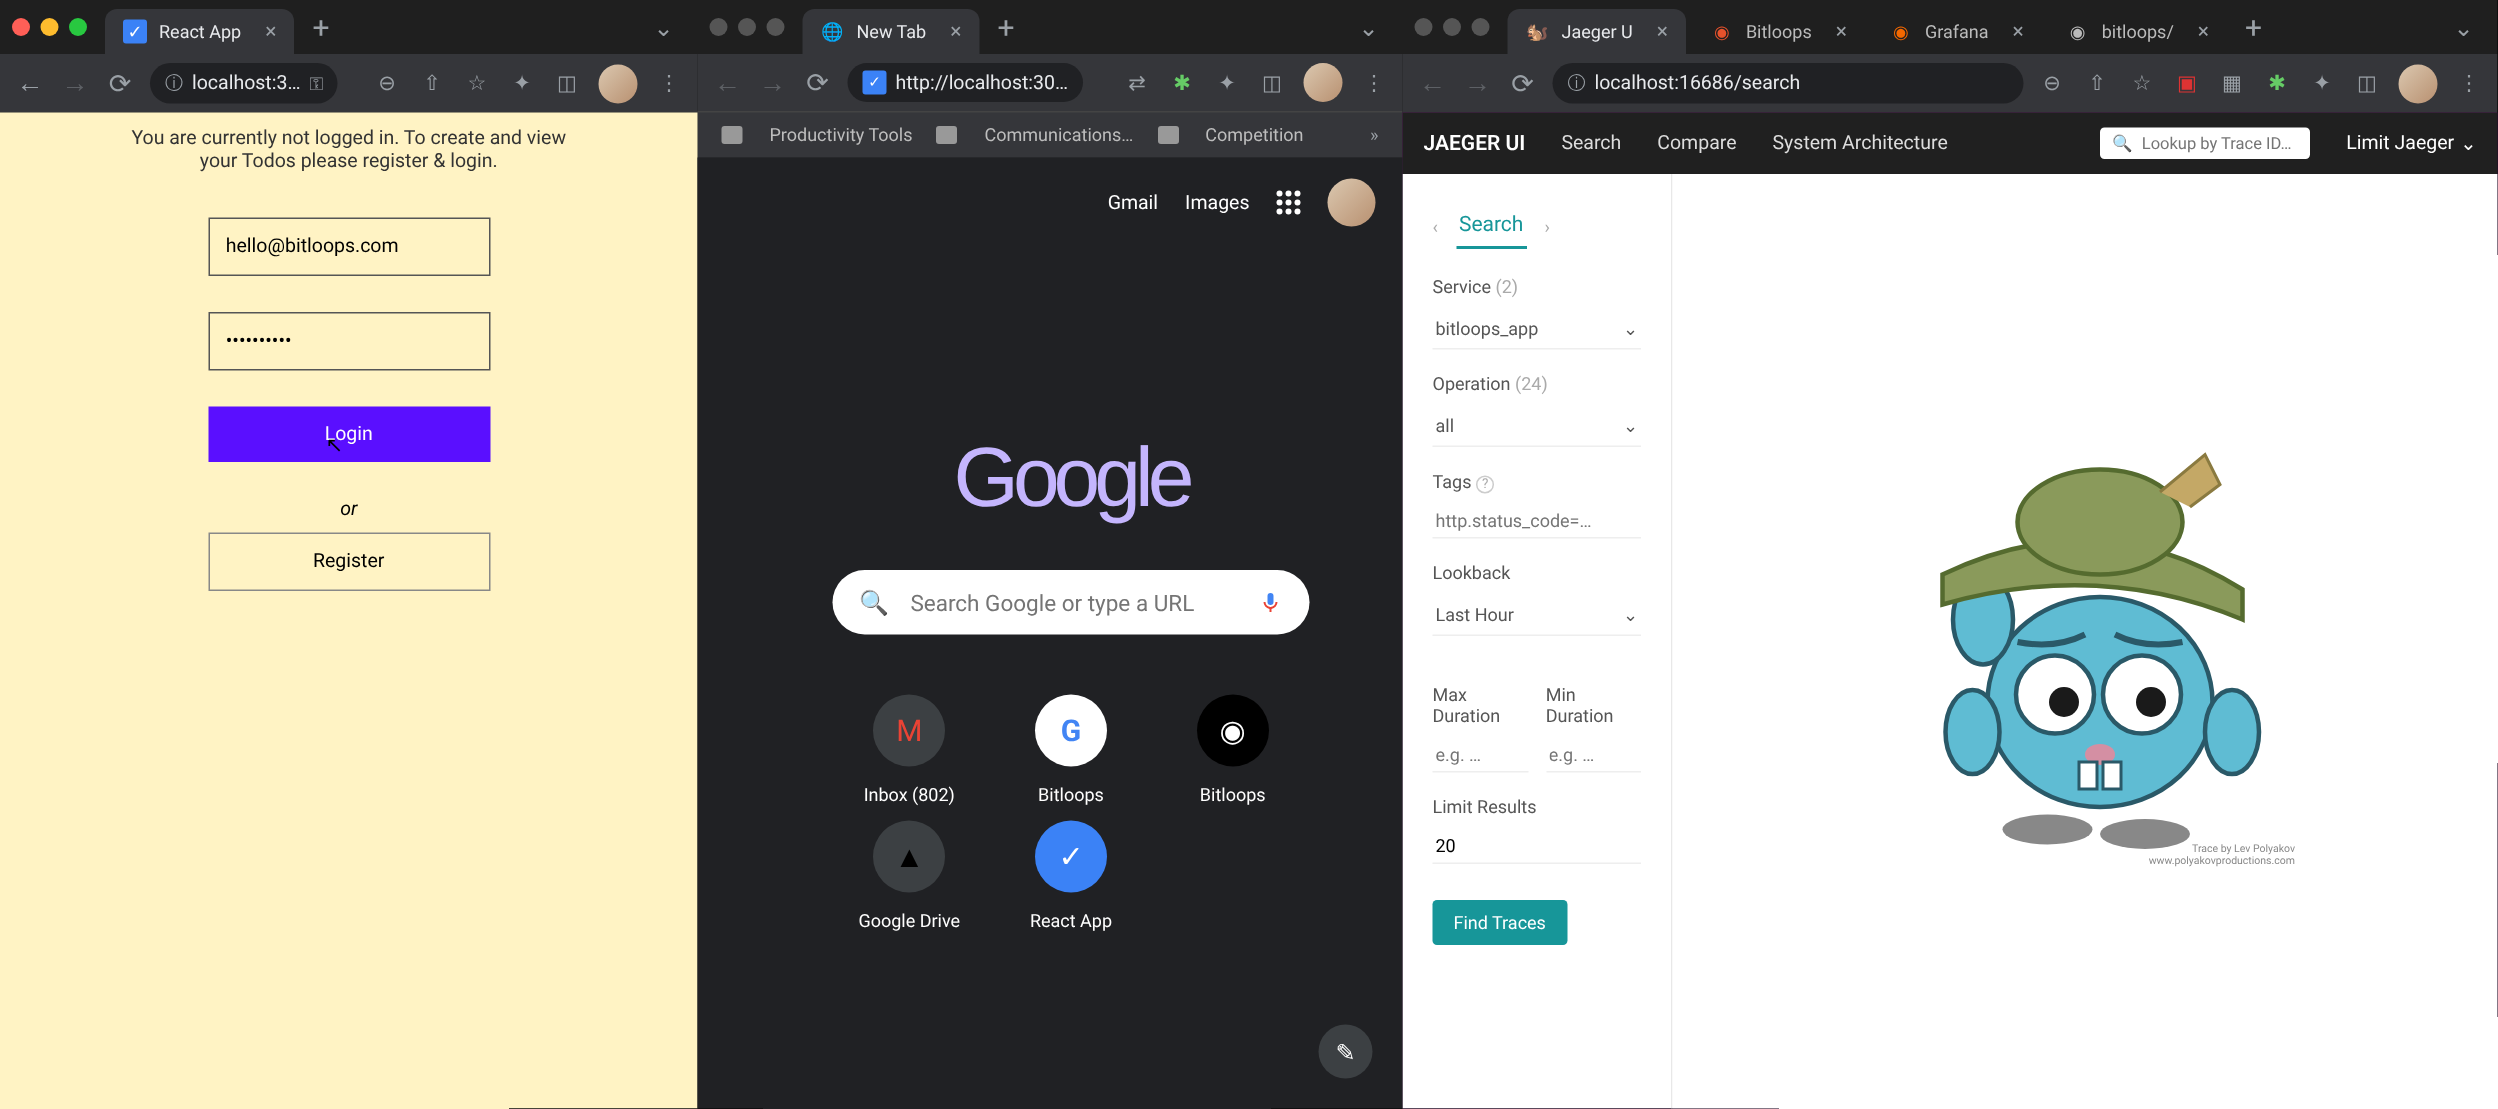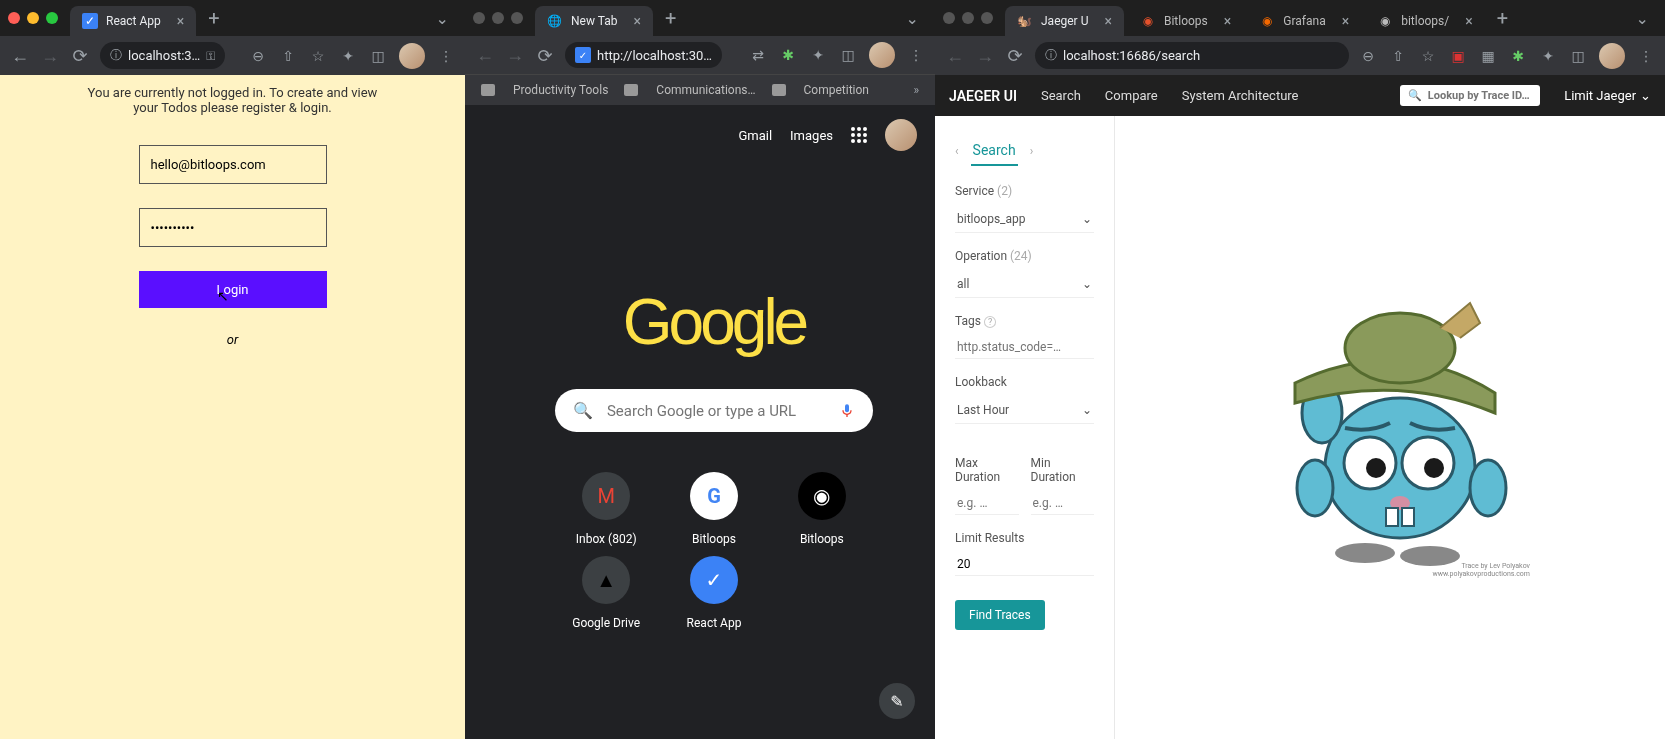--- a/index.html
+++ b/index.html
@@ -42,38 +42,38 @@
 
 
 .bookmarks { display: flex; align-items: center; gap: 16px; padding: 8px 16px; background: #35363a; color: #bdbdbd; font-size: 12px; border-top:1px solid #444;}
 .bm-item { display: flex; align-items: center; gap: 18px; cursor: pointer; }
 .bm-folder { width:14px; height:12px; background:#999; border-radius:2px; }
 .bm-chevron { margin-left: auto; color: #9aa0a6; cursor:pointer;}
 .w2-content { flex: 1; background: #202124; display: flex; flex-direction: column; align-items: center; position: relative; padding-left: 28px; }
 .w2-topright { position: absolute; top: 14px; right: 18px; display: flex; align-items: center; gap: 18px; color: #fff; font-size: 13px; }
 .apps-grid { display:grid; grid-template-columns:repeat(3,4px); grid-template-rows:repeat(3,4px); gap:2px; cursor:pointer;}
 .apps-grid span{width:4px;height:4px;background:#fff;border-radius:50%;}
-.google-logo { margin-top: 180px; font-size: 64px; font-weight: 500; letter-spacing: -4px; color:#fde047; font-family:'Product Sans',Arial,sans-serif;}
+.google-logo { margin-top: 180px; font-size: 56px; font-weight: 500; letter-spacing: -4px; color:#c4b5fd; font-family:'Product Sans',Arial,sans-serif;}
 .searchbar { width: 318px; background: #fff; border-radius: 24px; display: flex; align-items: center; padding: 12px 18px; margin-top: 30px; gap: 14px; }
 .searchbar input { flex: 1; border: none; font-size: 15px; outline: none; color:#555;}
 .search-icon{color:#666;font-size:16px;}
 .mic-icon{width:16px;height:16px;}
 .shortcuts { display: grid; grid-template-columns: repeat(3, 1fr); gap: 10px 40px; margin-top: 40px; }
 .shortcut { display: flex; flex-direction: column; align-items: center; gap: 12px; cursor: pointer; }
 .shortcut-icon { width: 48px; height: 48px; border-radius: 50%; background: #3c4043; display: flex; align-items: center; justify-content: center; font-size:20px;}
 .shortcut-label { color: #fff; font-size: 12px; }
 .edit-fab { position:absolute; bottom:20px; right:20px; width:36px;height:36px;border-radius:50%;background:#3c4043;display:flex;align-items:center;justify-content:center;color:#fff;cursor:pointer;}
 
 
 .w3-content { flex: 1; background: #701a75; display: flex; flex-direction: column; }
 .jaeger-nav { background: #202020; color: #fff; display: flex; align-items: center; padding: 10px 14px; gap: 24px; font-size: 13px; }
 .jaeger-brand { font-weight: 600; font-size: 14px; }
 .jaeger-link { color: #ddd; cursor: pointer; }
 .trace-input { margin-left: auto; background: #fff; border-radius: 3px; padding: 4px 8px; width:140px; display:flex; align-items:center; gap:6px;}
-.trace-input input { border: none; font-size: 11px; width: 100%; outline:none;font-weight:bold; }
+.trace-input input { border: none; font-size: 11px; width: 100%; outline:none; }
 .about { cursor:pointer; display:flex; align-items:center; gap:4px;}
 .jaeger-body { flex: 1; display: flex; background:#fff;}
 .search-panel { width: 180px; padding: 20px; border-right:1px solid #e8e8e8; font-size: 12px;}
 .panel-tab-row { display:flex; align-items:center; gap:12px; margin-bottom:18px; color:#aaa;}
 .panel-tab { color: #179699; border-bottom: 2px solid #179699; padding: 6px 2px; font-size:14px;}
 .field-label { color: #555; font-size: 12px; margin-top: 16px; }
 .field-label .count { color: #aaa; }
 .field-select { margin-top: 8px; display: flex; justify-content: space-between; align-items: center; color: #555; border-bottom:1px solid #eee; padding: 6px 2px; cursor:pointer;}
 .field-input { margin-top: 8px; border:none; border-bottom:1px solid #eee; padding: 4px 2px; width:100%; font-size:12px; outline:none;}
 .two-col { display: flex; gap: 12px; margin-top: 16px; }
@@ -118,20 +118,21 @@
       <div class="avatar"></div>
       <div class="tb-icon">⋮</div>
     </div>
   </div>
   <div class="w1-content" style="position:relative;">
     <div class="w1-text">You are currently not logged in. To create and view your Todos please register &amp; login.</div>
     <input class="w1-input" value="hello@bitloops.com" style="">
     <input class="w1-input" type="password" value="••••••••••" style="">
     <button class="w1-login">Login</button>
     <div class="w1-or">or</div>
+    <button class="w1-register">Register</button>
     <span class="cursor" style="left:217px;top:213px;">↖</span>
   </div>
 </div>
 
 <div class="window w2">
   <div class="tabbar">
     <div class="traffic">
       <div class="dot grey"></div>
       <div class="dot grey"></div>
       <div class="dot grey"></div>

